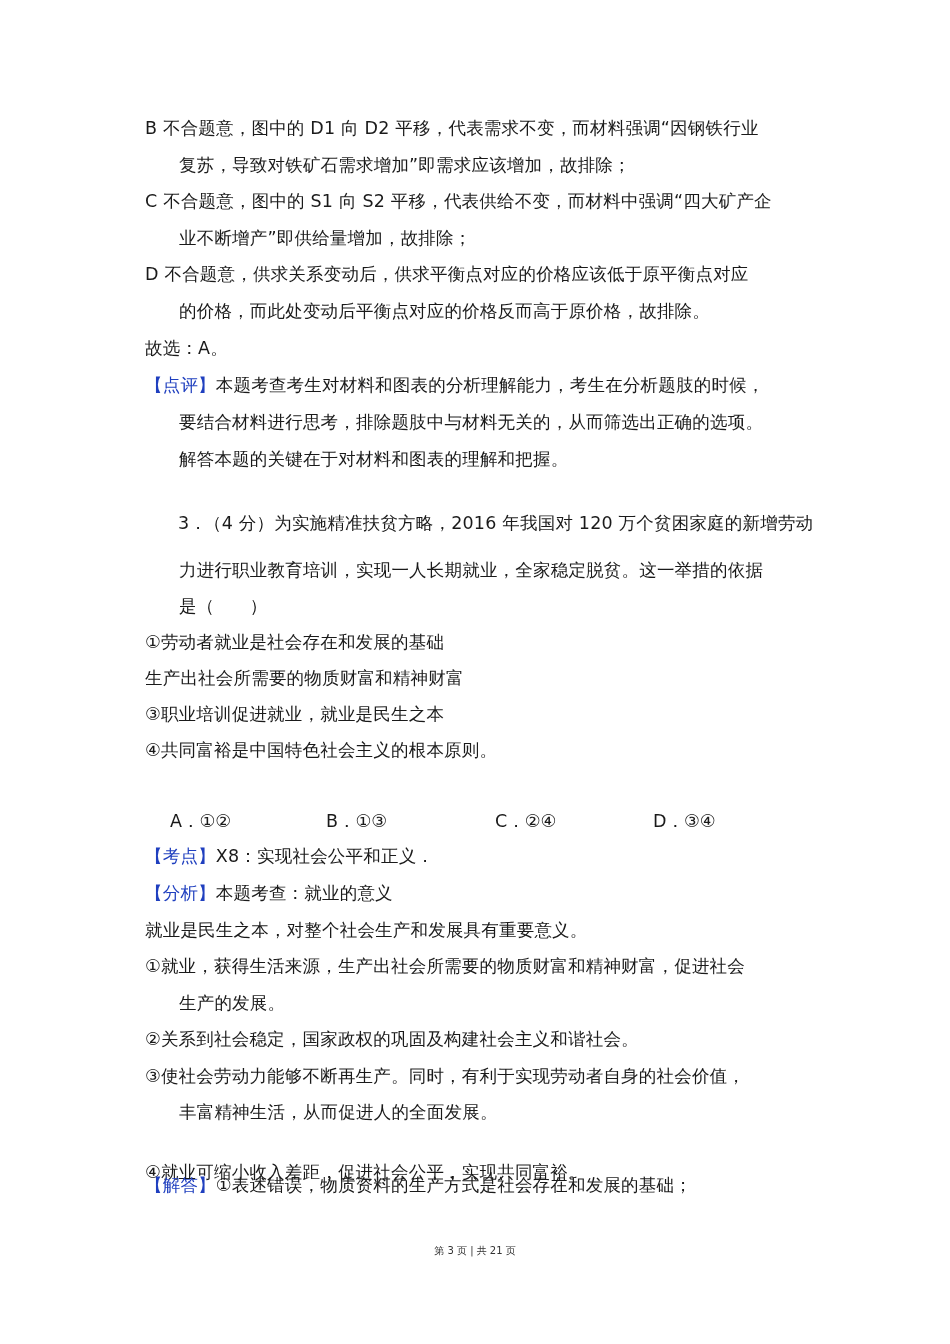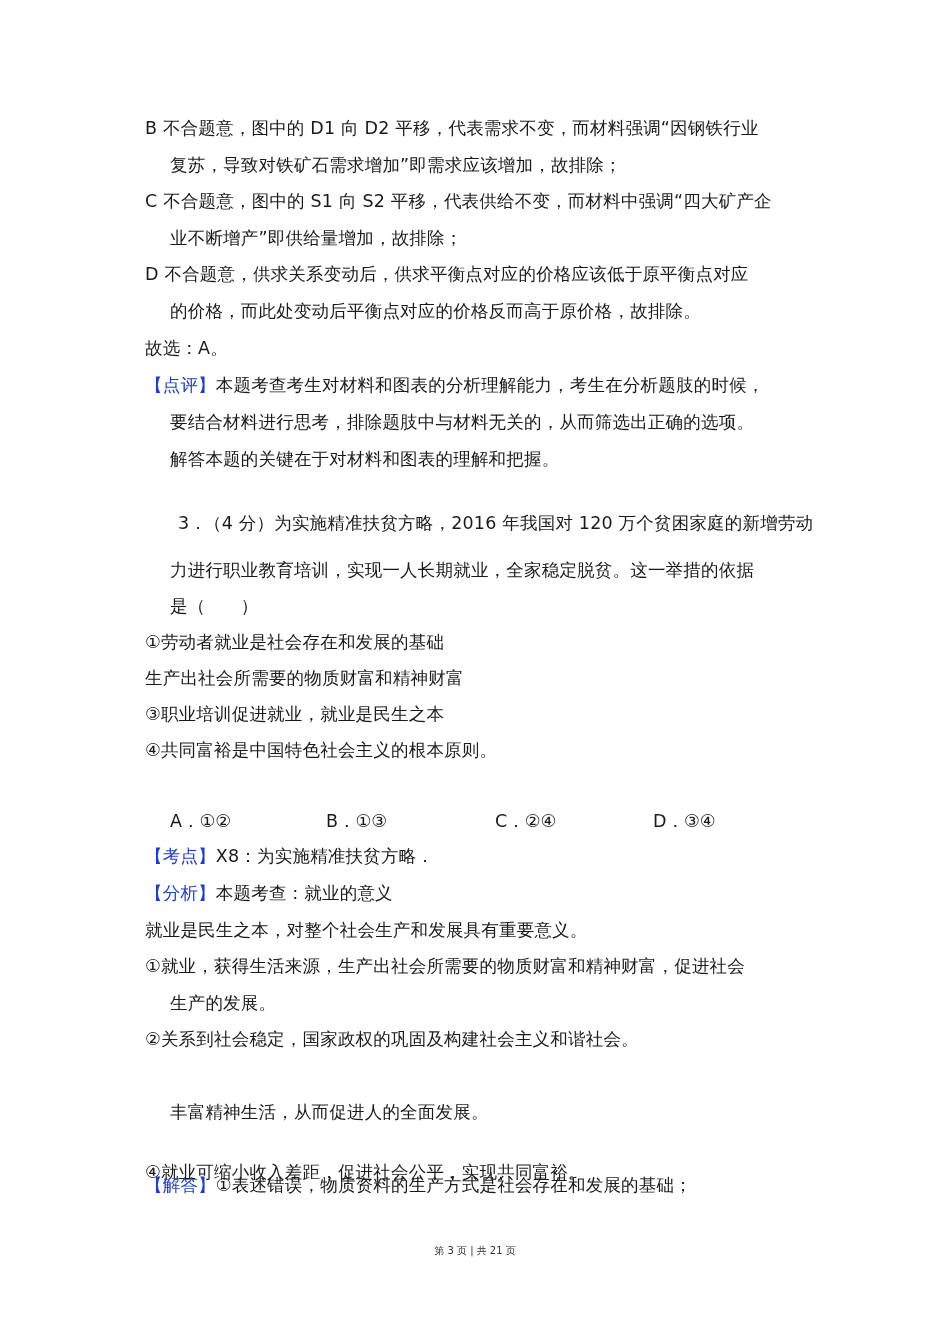--- a/index.html
+++ b/index.html
@@ -25,21 +25,21 @@
     }
     .line {
       position: absolute;
       left: 145px;
       font-size: 17.5px;
       line-height: 22px;
       white-space: nowrap;
       letter-spacing: 0.2px;
     }
     .indent {
-      left: 170px;
+      left: 179px;
     }
     .tag {
       color: #1f3fbf;
     }
     .choices {
       position: absolute;
       left: 170px;
       font-size: 17.5px;
       line-height: 22px;
       white-space: nowrap;
@@ -90,31 +90,32 @@
   <div class="line" style="top:739px;">④共同富裕是中国特色社会主义的根本原则。</div>
 
   <div class="choices" style="top:774px;">
     <span class="choice" style="left:0px;">A．①②</span>
     <span class="choice" style="left:156px;">B．①③</span>
     <span class="choice" style="left:325px;">C．②④</span>
     <span class="choice" style="left:483px;">D．③④</span>
   </div>
 
   <div class="line" style="top:845px;">
-    <span class="tag">【考点】</span><span>X8：为实施精准扶贫方略．</span>
+    <span class="tag">【考点】</span><span>X8：实现社会公平和正义．</span>
   </div>
 
   <div class="line" style="top:882px;">
     <span class="tag">【分析】</span><span>本题考查：就业的意义</span>
   </div>
 
   <div class="line" style="top:919px;">就业是民生之本，对整个社会生产和发展具有重要意义。</div>
   <div class="line" style="top:955px;">①就业，获得生活来源，生产出社会所需要的物质财富和精神财富，促进社会</div>
   <div class="line indent" style="top:992px;">生产的发展。</div>
   <div class="line" style="top:1028px;">②关系到社会稳定，国家政权的巩固及构建社会主义和谐社会。</div>
+  <div class="line" style="top:1065px;">③使社会劳动力能够不断再生产。同时，有利于实现劳动者自身的社会价值，</div>
   <div class="line indent" style="top:1101px;">丰富精神生活，从而促进人的全面发展。</div>
   <div class="line" style="top:1138px;margin-top:23px;">④就业可缩小收入差距，促进社会公平，实现共同富裕。</div>
 
   <div class="line" style="top:1174px;">
     <span class="tag">【解答】</span><span>①表述错误，物质资料的生产方式是社会存在和发展的基础；</span>
   </div>
 
   <div class="footer">第 3 页 | 共 21 页</div>
 </div>
 

